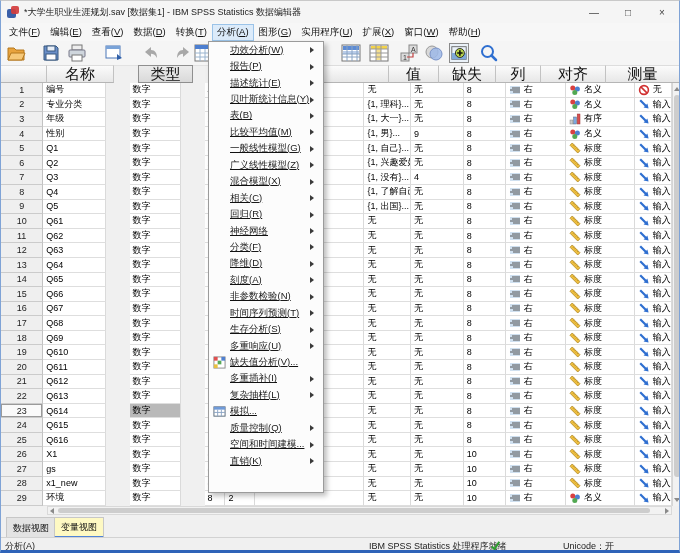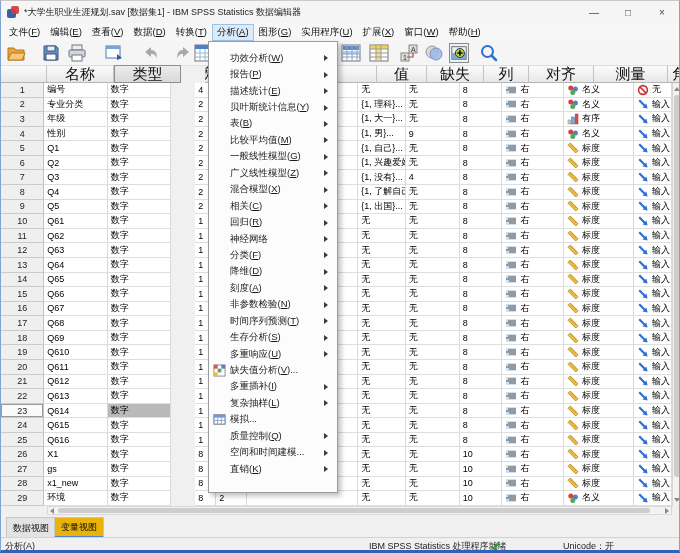--- a/index.html
+++ b/index.html
@@ -36,21 +36,21 @@
   .th.pressed{background:linear-gradient(#ececec,#d9d9d9);border:1px solid #8f8f8f;}
   .tbody{position:absolute;top:82px;left:0;width:671px;}
   .tr{display:flex;height:14.586px;box-sizing:border-box;}
   .td{box-sizing:border-box;display:flex;align-items:center;font-size:9px;
     padding:0 3px;white-space:nowrap;overflow:hidden;background:#fff;
     border-right:1px solid #dadada;border-bottom:1px solid #dedede;color:#000;}
   .td.num{background:#efefef;justify-content:center;padding:0;
     border-right:1px solid #c2c2c2;border-bottom:1px solid #cbcbcb;color:#222;}
   .tr.selrow .td.num{background:#fafafa;box-shadow:inset 0 0 0 1px #9a9a9a;}
   .td.selcell{background:#b9b9b9;}
-  .c-num{width:46px;}.c-name{width:67px;}.c-type{width:67px;}.c-w{width:22px;margin-left:24px;}
+  .c-num{width:46px;}.c-name{width:67px;}.c-type{width:55px;margin-left:24px;}.c-w{width:22px;margin-left:24px;}
   .c-dec{width:32px;}.c-lab{width:118px;}.c-val{width:50px;}.c-miss{width:57px;}
   .c-col{width:45px;}.c-align{width:65px;}.c-meas{width:74px;}.c-role{width:40px;}
   .c-fill{width:9px;border-right:none;}
   .ci{width:12px;height:12px;margin-right:3px;flex:0 0 auto;}
   .ci svg{width:12px;height:12px;display:block;}
   
   .vscroll{position:absolute;left:671px;top:82px;width:9px;height:423px;background:#f2f2f2;
     border-left:1px solid #d5d5d5;box-sizing:border-box;}
   .vthumb{position:absolute;left:1px;top:12px;width:6px;height:382px;background:#cdcdcd;border-radius:3px;}
   .varr{position:absolute;left:1px;width:0;height:0;border-left:3.5px solid transparent;border-right:3.5px solid transparent;}
@@ -60,33 +60,33 @@
     border:1px solid #d9d9d9;box-sizing:border-box;}
   .hthumb{position:absolute;left:10px;top:1px;height:5px;width:592px;background:#cdcdcd;border-radius:3px;}
   .harr{position:absolute;top:1px;width:0;height:0;border-top:3.5px solid transparent;border-bottom:3.5px solid transparent;}
   .harr.lt{left:2px;border-right:4px solid #8a8a8a;}
   .harr.rt{right:2px;border-left:4px solid #8a8a8a;}
   
   .tabsbar{position:absolute;top:514px;left:0;right:0;height:22px;background:#f0f0f0;}
   .tab{position:absolute;top:2px;height:22px;display:flex;align-items:center;padding:0 6px;
     font-size:9px;box-sizing:border-box;white-space:nowrap;}
   .tab.inactive{left:5px;background:#e3e3e3;border:1px solid #c7c7c7;}
-  .tab.active{left:53px;background:#eab308;border:1px solid #c7c7c7;border-bottom:3px solid #4f83d8;}
+  .tab.active{left:53px;background:#fef9c3;border:1px solid #c7c7c7;border-bottom:3px solid #4f83d8;}
   .statusbar{position:absolute;top:536px;left:0;right:0;height:14px;background:#f0f0f0;
     border-top:1px solid #d2d2d2;font-size:9px;color:#222;}
   .statusbar span{position:absolute;top:2px;white-space:nowrap;}
   .st-left{left:4px;}
   .st-center{left:368px;}
   .st-ready{left:489px;width:11px;height:11px;}
   .st-ready svg{width:11px;height:11px;display:block;}
   .st-unicode{left:562px;}
   
-  .popup{position:absolute;left:207px;top:40px;width:130px;height:452px;z-index:50;
-    background:#fcfcfc;border:1px solid #9b9b9b;box-sizing:border-box;padding:8px 0;
-    box-shadow:3px 3px 5px rgba(0,0,0,0.25);}
+  .popup{position:absolute;left:207px;top:40px;width:116px;height:452px;z-index:50;
+    background:#fcfcfc;border:1px solid #9b9b9b;box-sizing:border-box;padding:0 0;
+    box-shadow:3px 3px 5px rgba(0,0,0,0.25);text-decoration:underline;}
   .mi{height:16.44px;display:flex;align-items:center;font-size:9.5px;color:#1a1a1a;}
   .mi .gut{width:21px;display:flex;justify-content:center;flex:0 0 auto;}
   .mi .gut svg{width:13px;height:13px;display:block;}
   .mi .lbl{flex:1;white-space:nowrap;overflow:hidden;}
   .mi .arr{width:13px;display:flex;justify-content:flex-start;flex:0 0 auto;}
   .tri{width:0;height:0;border-left:4px solid #3a3a3a;border-top:3.5px solid transparent;border-bottom:3.5px solid transparent;}
   u{text-decoration:underline;}
 </style>
 </head>
 <body>

